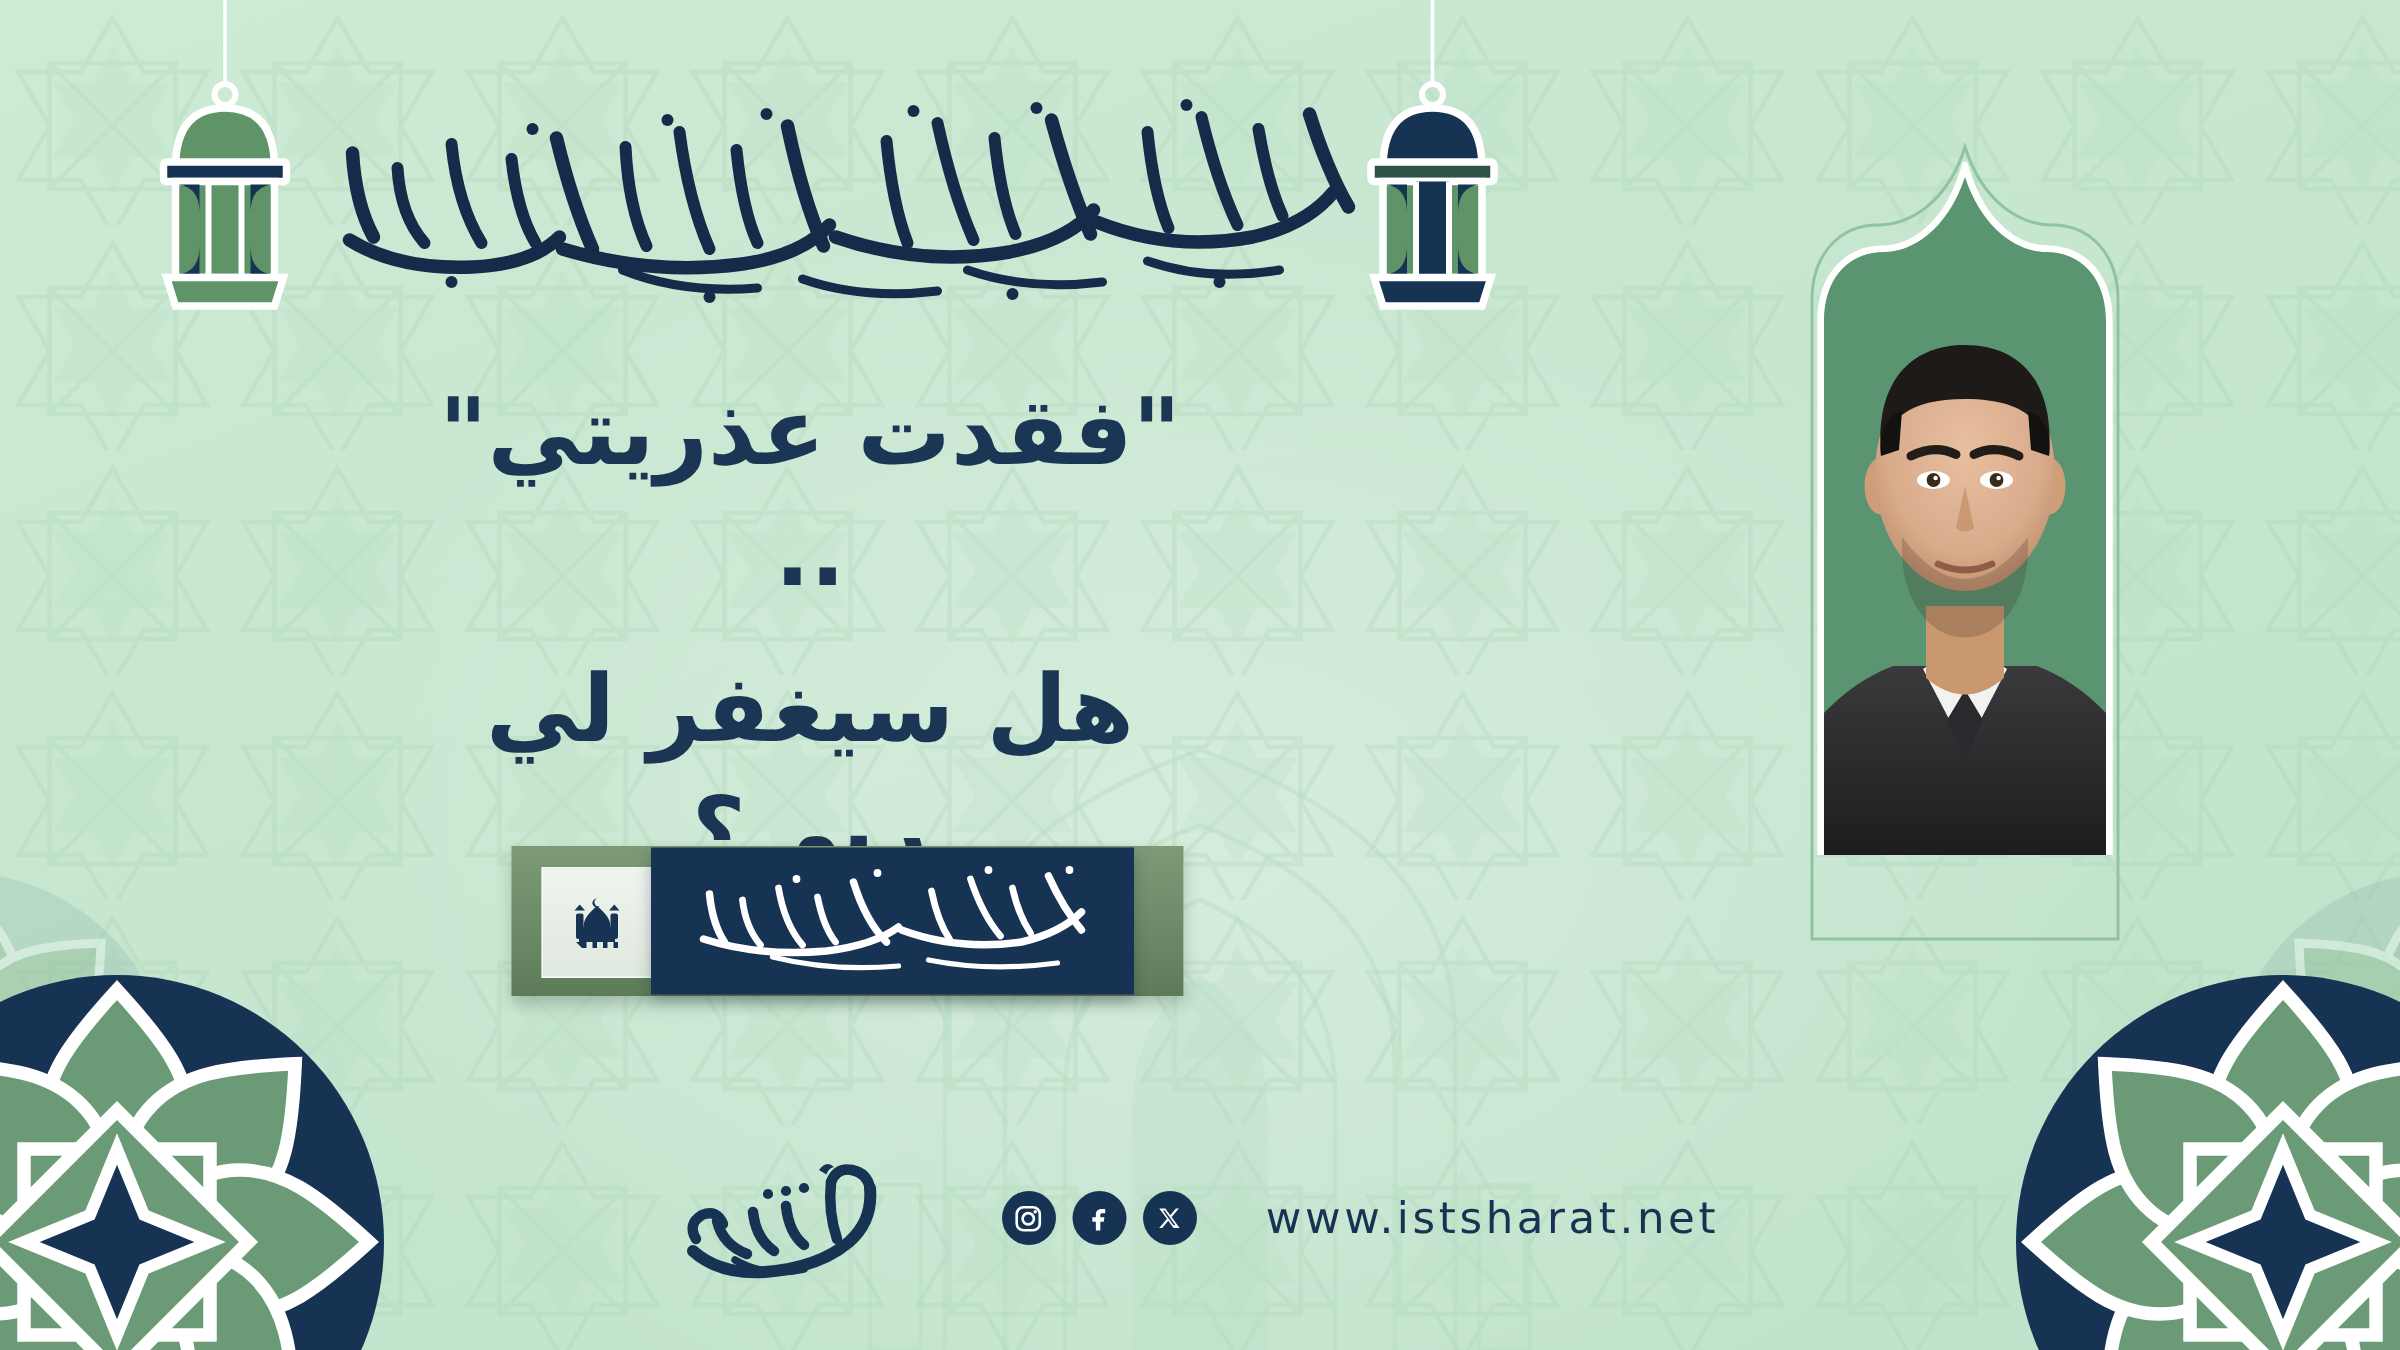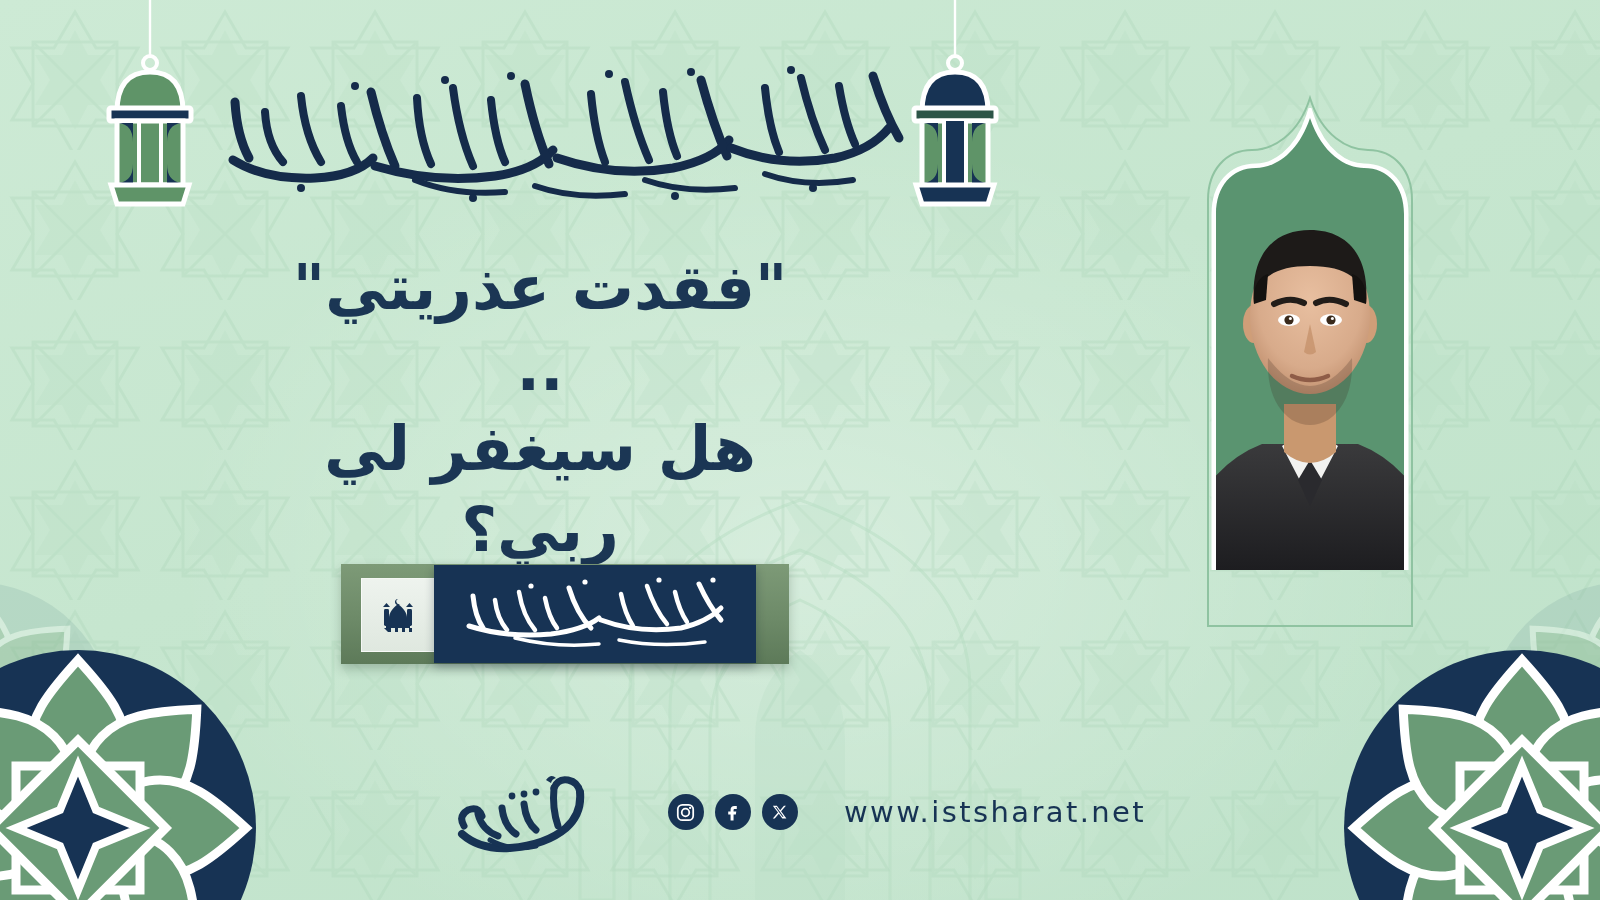--- a/index.html
+++ b/index.html
@@ -47,21 +47,21 @@
   
   .headline{
     position:absolute;right:780px;top:248px;width:560px;
     text-align:center;direction:rtl;
     color:#1b3654;
     font-weight:bold;
     line-height:1.30;
     letter-spacing:0;
   }
   .headline .l1{display:block;font-size:62px;}
-  .headline .l2{display:block;font-size:62px;}
+  .headline .l2{display:block;font-size:62px;margin-top:24px;}
 
   
   .badge-wrap{position:absolute;left:341px;top:556px;width:448px;height:120px;}
   .badge-plate{
     position:absolute;left:0;top:8px;width:448px;height:100px;
     background:linear-gradient(180deg,#7d9a77 0%,#6d8a68 55%,#5d7a59 100%);
     box-shadow:0 5px 10px rgba(30,50,35,.25);
   }
   .badge-tile{
     position:absolute;left:20px;top:22px;width:72px;height:72px;

